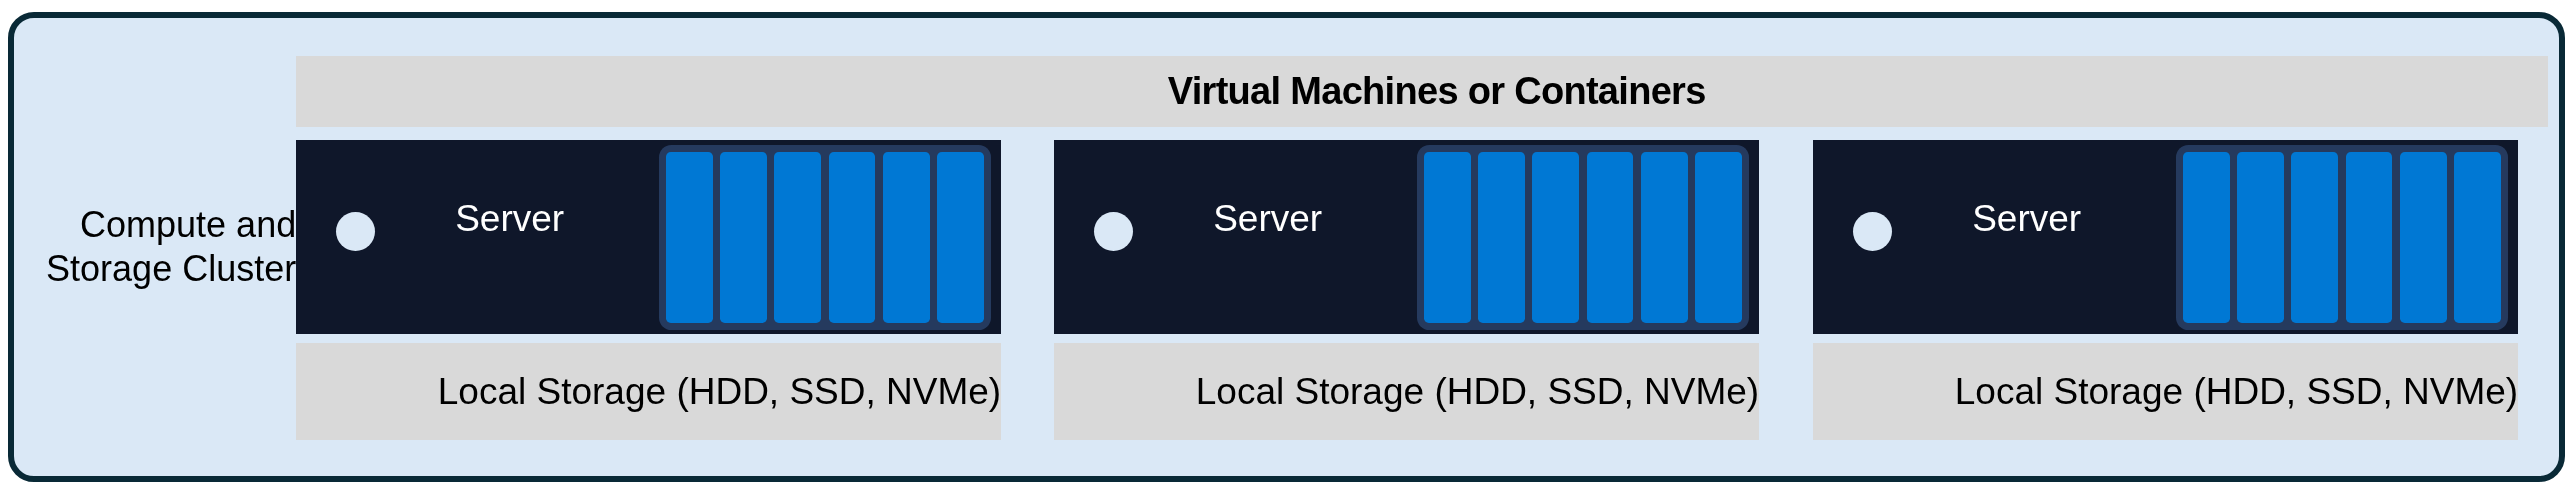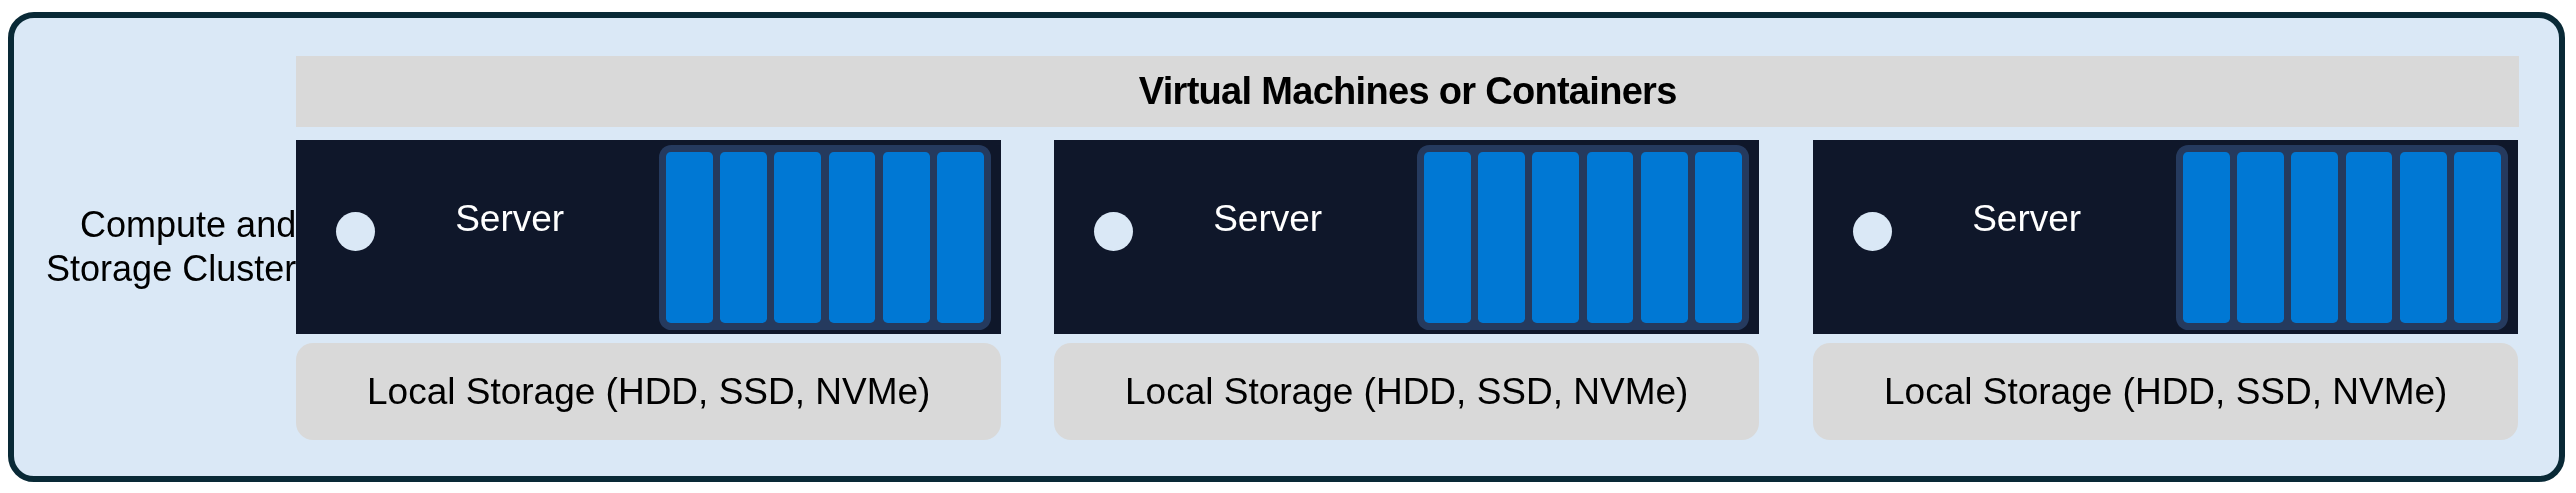--- a/index.html
+++ b/index.html
@@ -36,20 +36,21 @@
   .vm-header {
     position: absolute;
     left: 282px;
     top: 38px;
     width: 2223px;
     height: 71px;
     background: #d9d9d9;
     display: flex;
     align-items: center;
     justify-content: center;
+    padding-left: 29px;
   }
   .vm-header-title {
     font-size: 38px;
     font-weight: bold;
     color: #000000;
     letter-spacing: -0.7px;
   }
   .server-col {
     position: absolute;
     top: 0;
@@ -104,22 +105,21 @@
   }
   .local-storage-bar {
     position: absolute;
     left: 0;
     top: 325px;
     width: 705px;
     height: 97px;
     background: #d9d9d9;
     display: flex;
     align-items: center;
-    justify-content: center;
-    border-radius: 17px;
+    justify-content: flex-end;
   }
   .local-storage-label {
     font-size: 37px;
     color: #000000;
   }
 </style>
 </head>
 <body>
 
 <div class="cluster-box">

